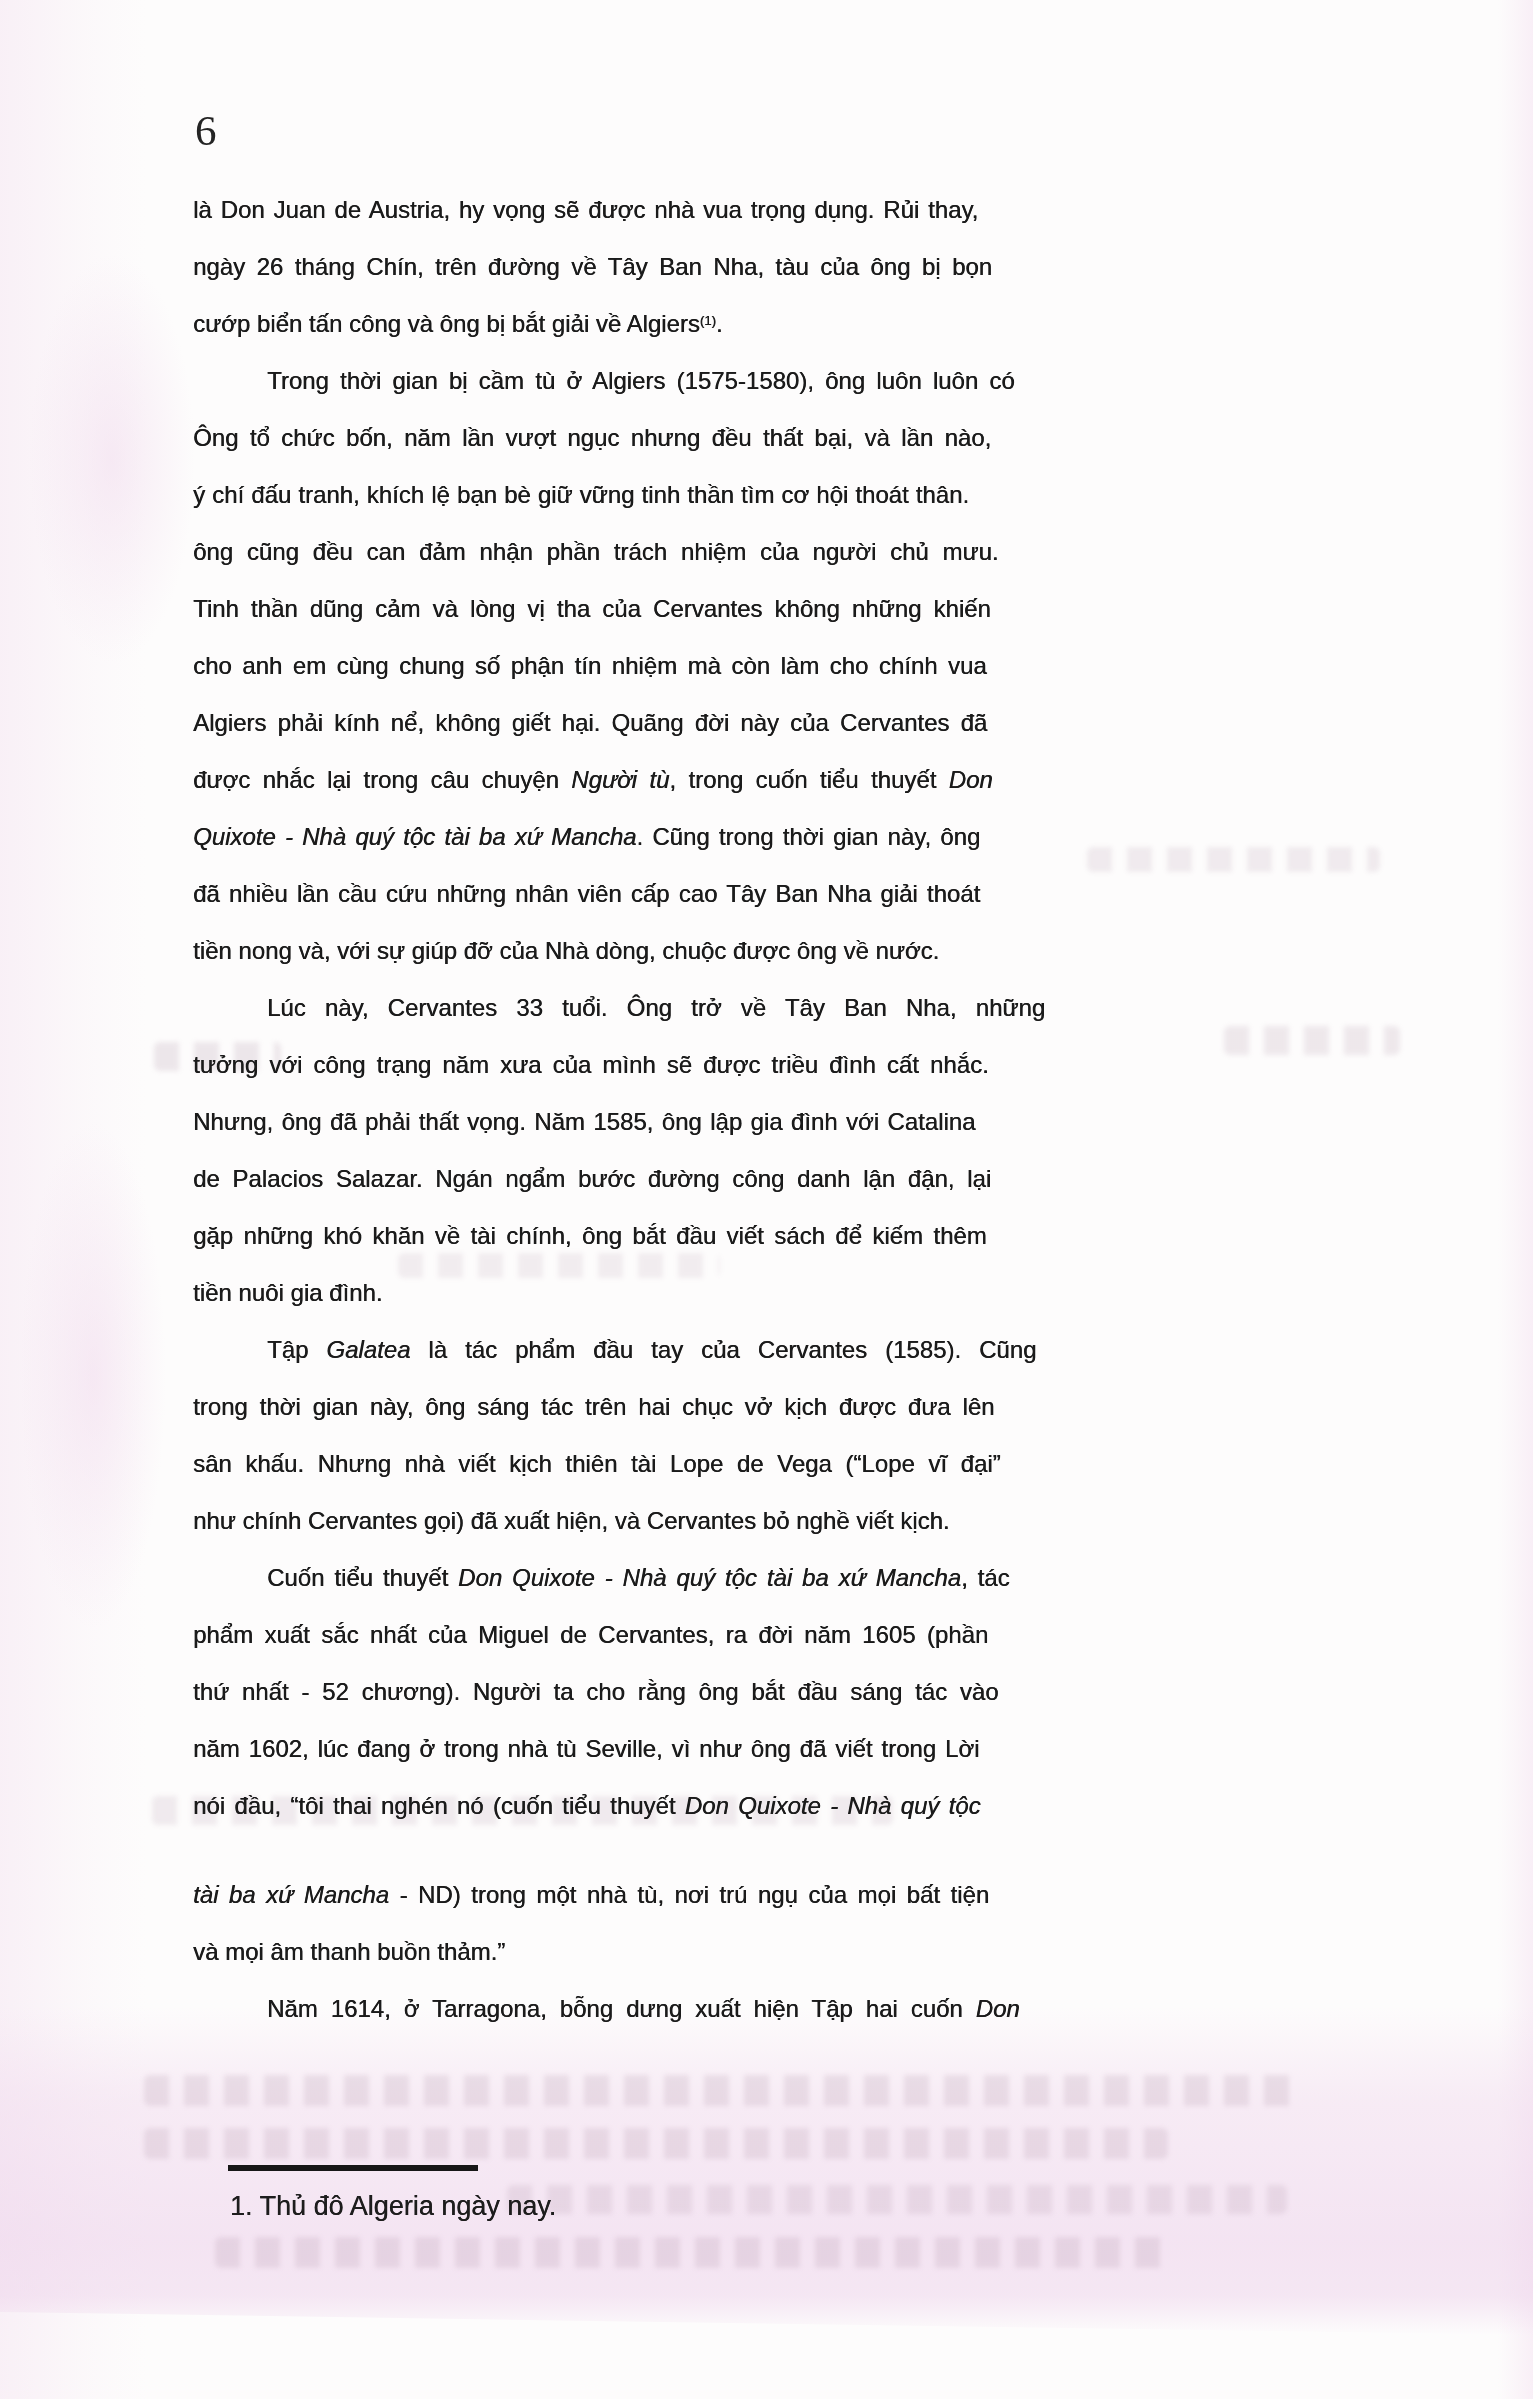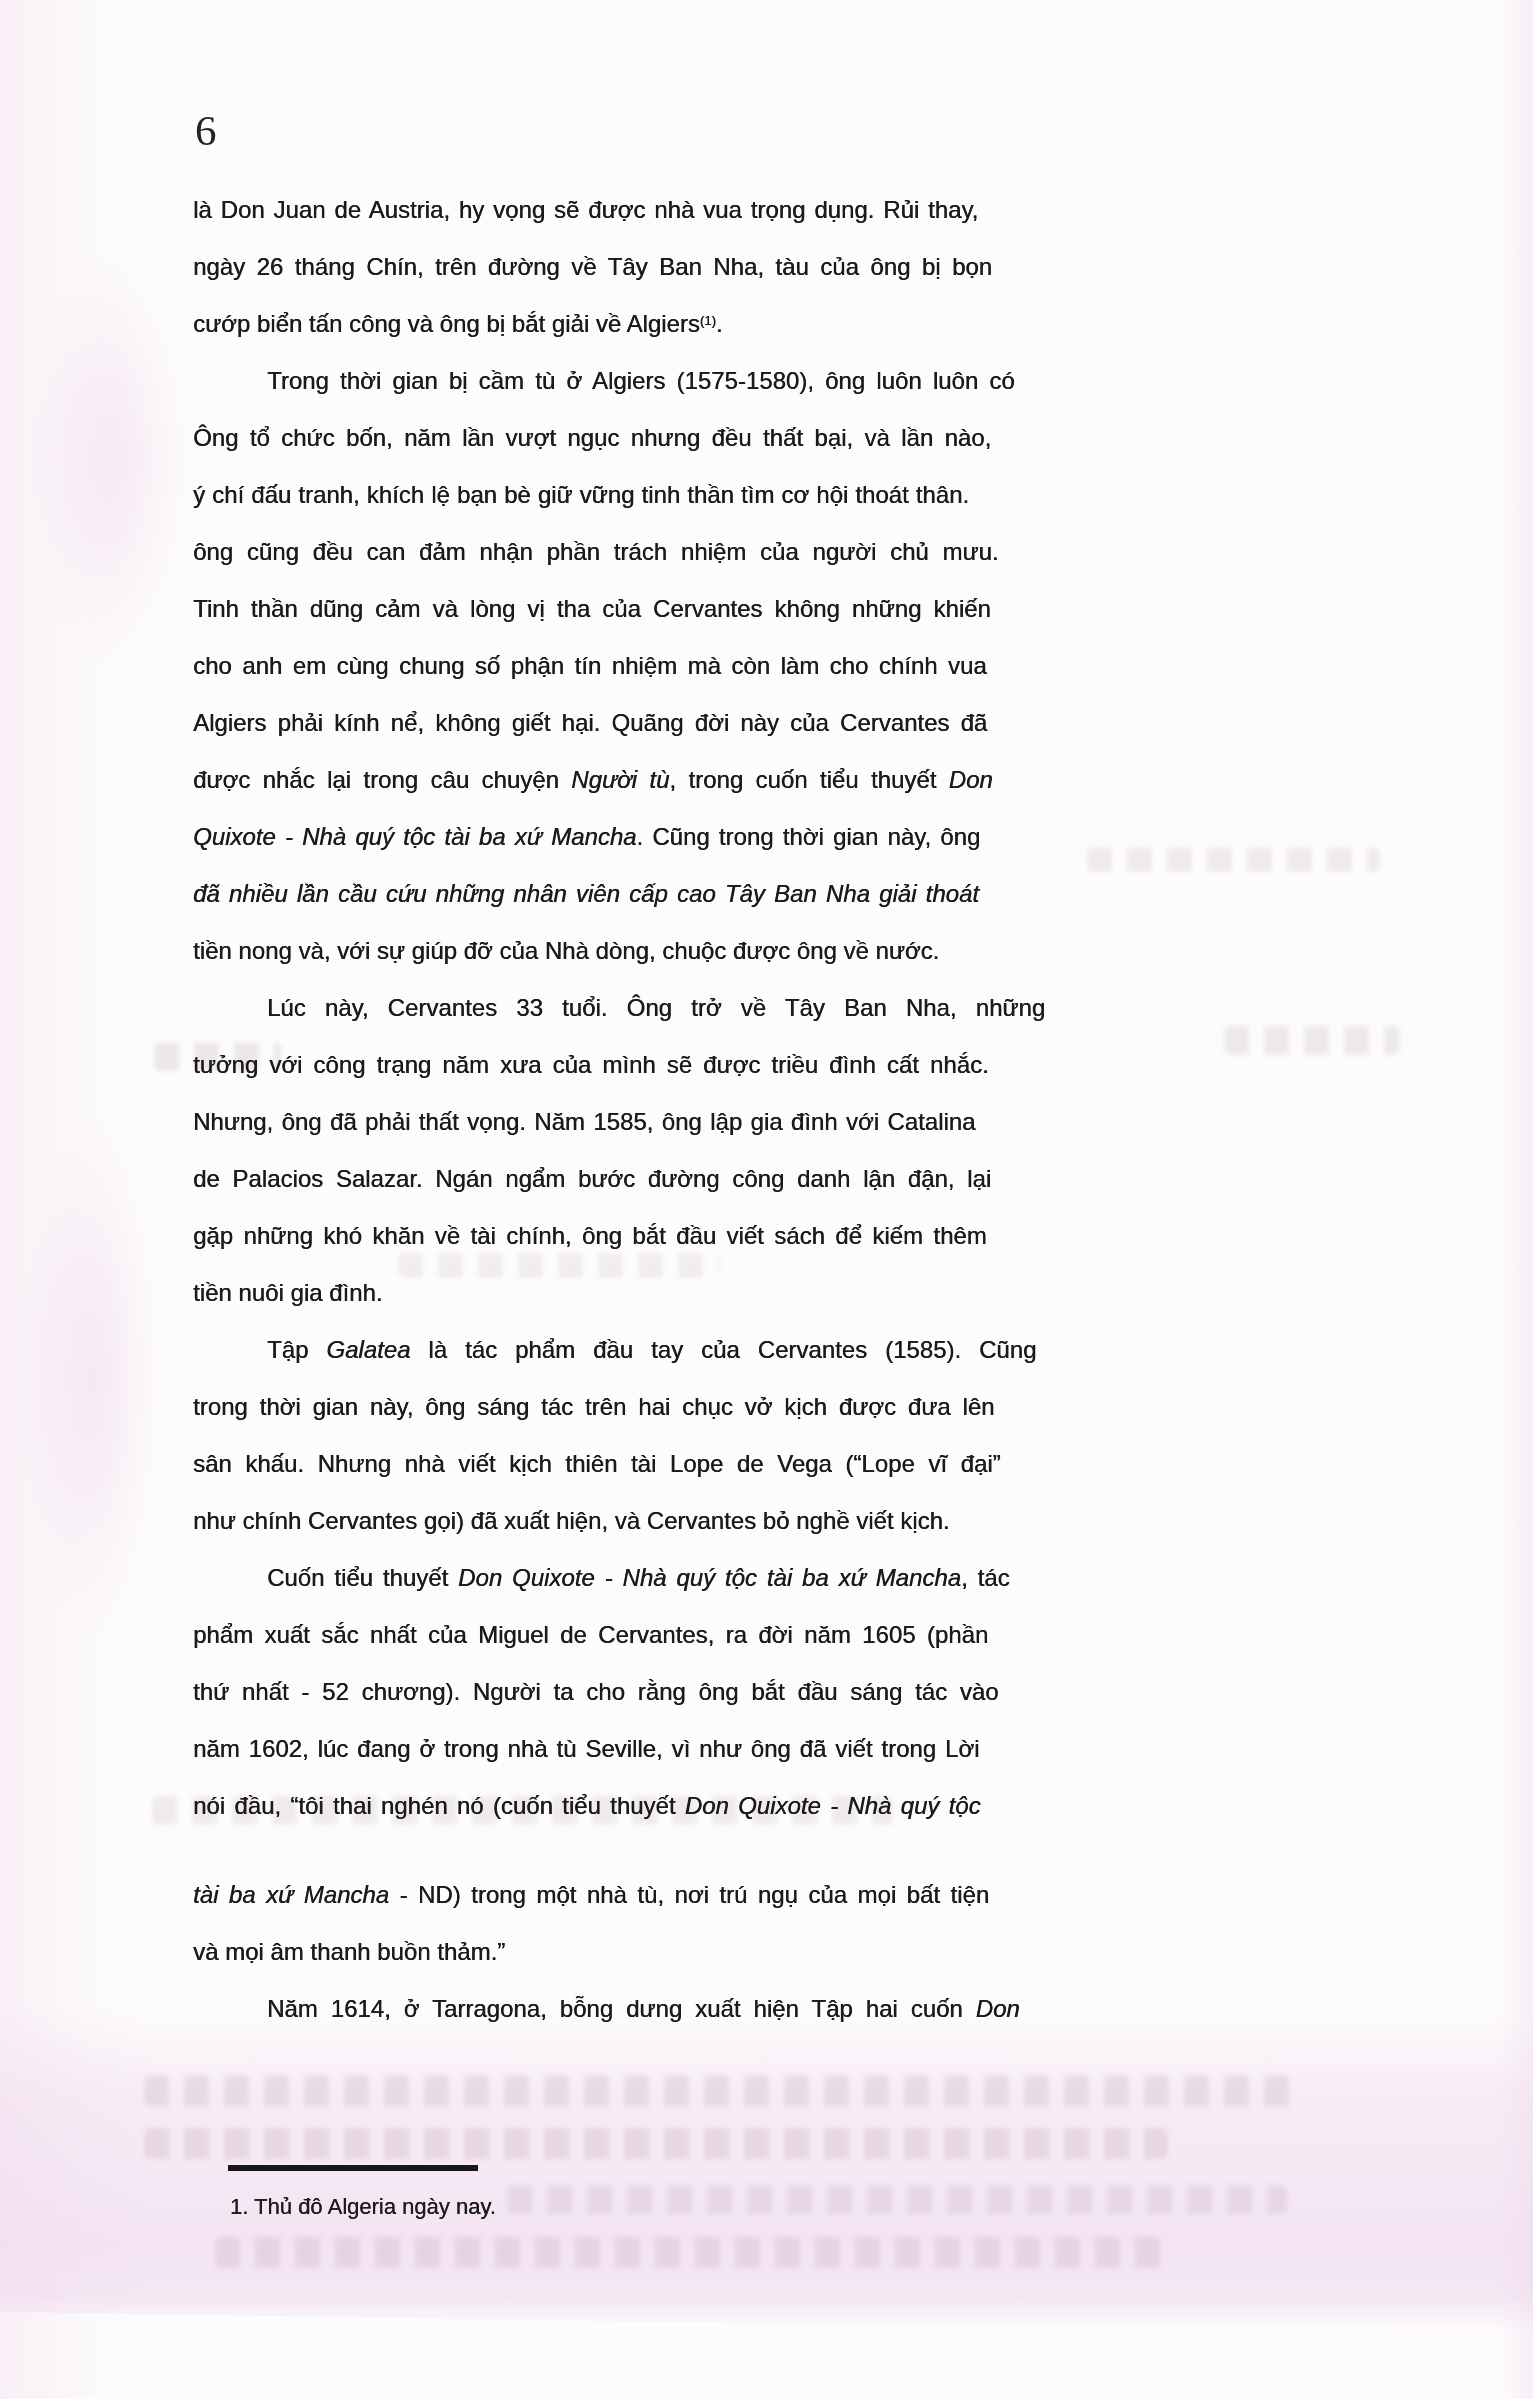--- a/index.html
+++ b/index.html
@@ -76,21 +76,21 @@
   }
   .footnote-rule {
     position: absolute;
     left: 228px; top: 2165px;
     width: 250px; height: 5.9px;
     background: #171717;
   }
   .footnote {
     position: absolute;
     left: 230px; top: 2185px;
-    font-size: 22px;
+    font-size: 27px;
     line-height: 43px;
     text-shadow: 0.3px 0 0 currentColor;
     color: #1d1d1d;
   }
 </style>
 </head>
 <body>
 
 <div class="page">
 
@@ -118,21 +118,21 @@
       <div class="line"><span><span>cướp biển tấn công và ông bị bắt giải về Algiers</span><sup>(1)</sup><span>.</span></span></div>
       <div class="line" style="padding-left: 74px; word-spacing: 4.5px;"><span><span>Trong thời gian bị cầm tù ở Algiers (1575-1580), ông luôn luôn có</span></span></div>
       <div class="line" style="word-spacing: 4.7px;"><span><span>Ông tổ chức bốn, năm lần vượt ngục nhưng đều thất bại, và lần nào,</span></span></div>
       <div class="line" style="word-spacing: 0.4px;"><span><span>ý chí đấu tranh, khích lệ bạn bè giữ vững tinh thần tìm cơ hội thoát thân.</span></span></div>
       <div class="line" style="word-spacing: 7.1px;"><span><span>ông cũng đều can đảm nhận phần trách nhiệm của người chủ mưu.</span></span></div>
       <div class="line" style="word-spacing: 5.4px;"><span><span>Tinh thần dũng cảm và lòng vị tha của Cervantes không những khiến</span></span></div>
       <div class="line" style="word-spacing: 3.8px;"><span><span>cho anh em cùng chung số phận tín nhiệm mà còn làm cho chính vua</span></span></div>
       <div class="line" style="word-spacing: 4.5px;"><span><span>Algiers phải kính nể, không giết hại. Quãng đời này của Cervantes đã</span></span></div>
       <div class="line" style="word-spacing: 5.7px;"><span><span>được nhắc lại trong câu chuyện </span><em>Người tù</em><span>, trong cuốn tiểu thuyết </span><em>Don</em></span></div>
       <div class="line" style="word-spacing: 2.5px;"><span><em>Quixote - Nhà quý tộc tài ba xứ Mancha</em><span>. Cũng trong thời gian này, ông</span></span></div>
-      <div class="line" style="word-spacing: 2.5px; font-style: italic;"><span><span>đã nhiều lần cầu cứu những nhân viên cấp cao Tây Ban Nha giải thoát</span></span></div>
+      <div class="line" style="word-spacing: 2.5px;"><span><span>đã nhiều lần cầu cứu những nhân viên cấp cao Tây Ban Nha giải thoát</span></span></div>
       <div class="line"><span><span>tiền nong và, với sự giúp đỡ của Nhà dòng, chuộc được ông về nước.</span></span></div>
       <div class="line" style="padding-left: 74px; word-spacing: 12.5px;"><span><span>Lúc này, Cervantes 33 tuổi. Ông trở về Tây Ban Nha, những</span></span></div>
       <div class="line" style="word-spacing: 4.4px;"><span><span>tưởng với công trạng năm xưa của mình sẽ được triều đình cất nhắc.</span></span></div>
       <div class="line" style="word-spacing: 1.7px;"><span><span>Nhưng, ông đã phải thất vọng. Năm 1585, ông lập gia đình với Catalina</span></span></div>
       <div class="line" style="word-spacing: 6px;"><span><span>de Palacios Salazar. Ngán ngẩm bước đường công danh lận đận, lại</span></span></div>
       <div class="line" style="word-spacing: 3.7px;"><span><span>gặp những khó khăn về tài chính, ông bắt đầu viết sách để kiếm thêm</span></span></div>
       <div class="line"><span><span>tiền nuôi gia đình.</span></span></div>
       <div class="line" style="padding-left: 74px; word-spacing: 11.3px;"><span><span>Tập </span><em>Galatea</em><span> là tác phẩm đầu tay của Cervantes (1585). Cũng</span></span></div>
       <div class="line" style="word-spacing: 5.2px;"><span><span>trong thời gian này, ông sáng tác trên hai chục vở kịch được đưa lên</span></span></div>
       <div class="line" style="word-spacing: 6.9px;"><span><span>sân khấu. Nhưng nhà viết kịch thiên tài Lope de Vega (“Lope vĩ đại”</span></span></div>

